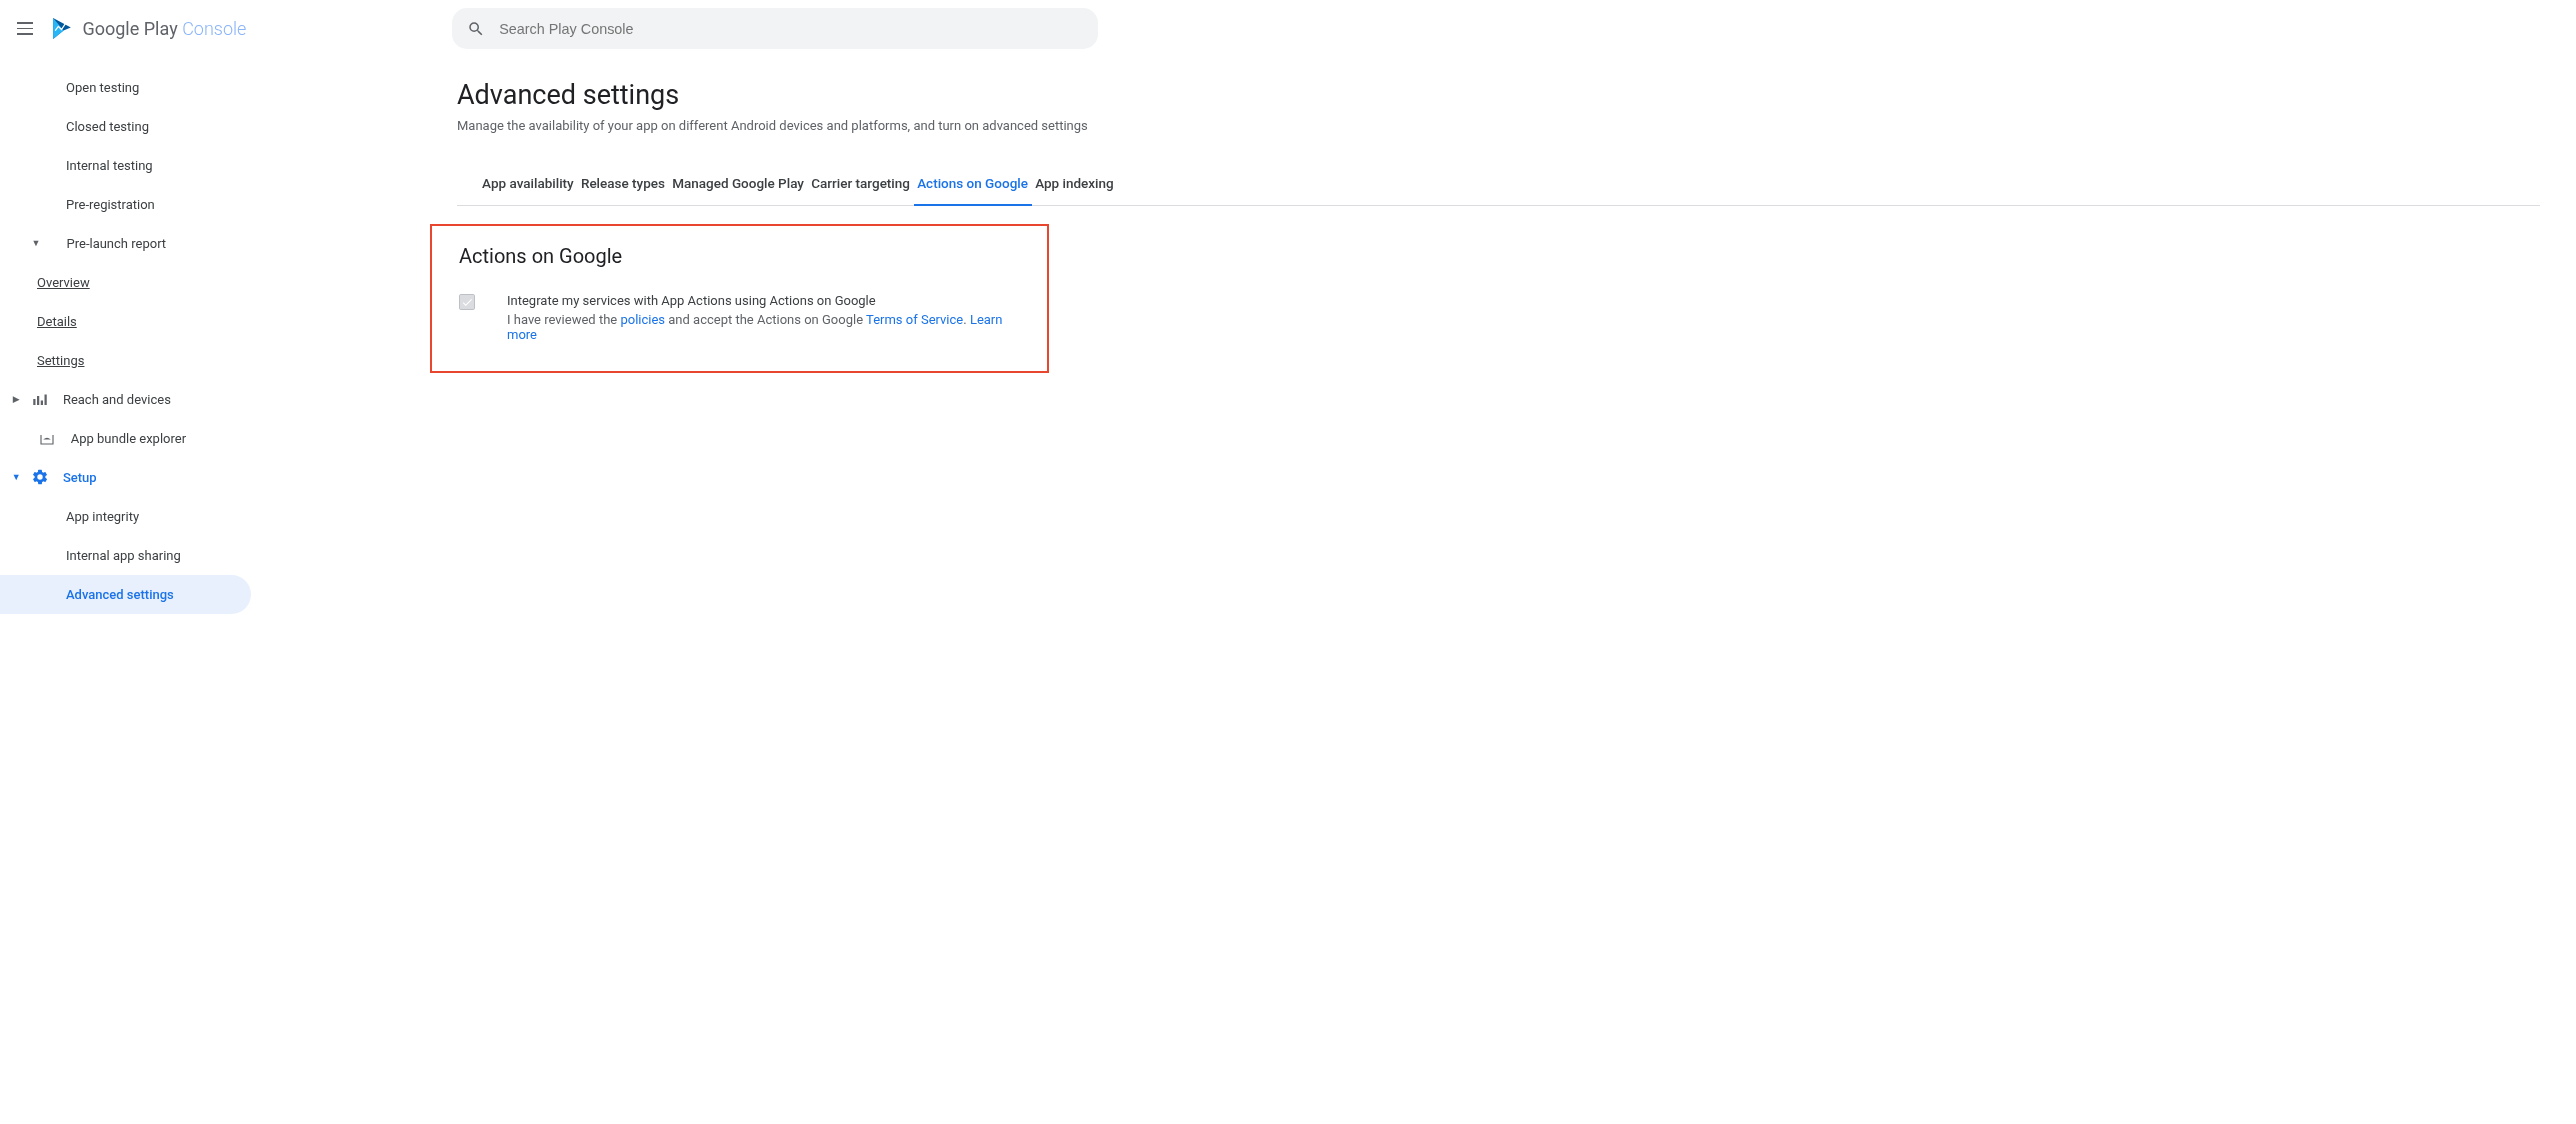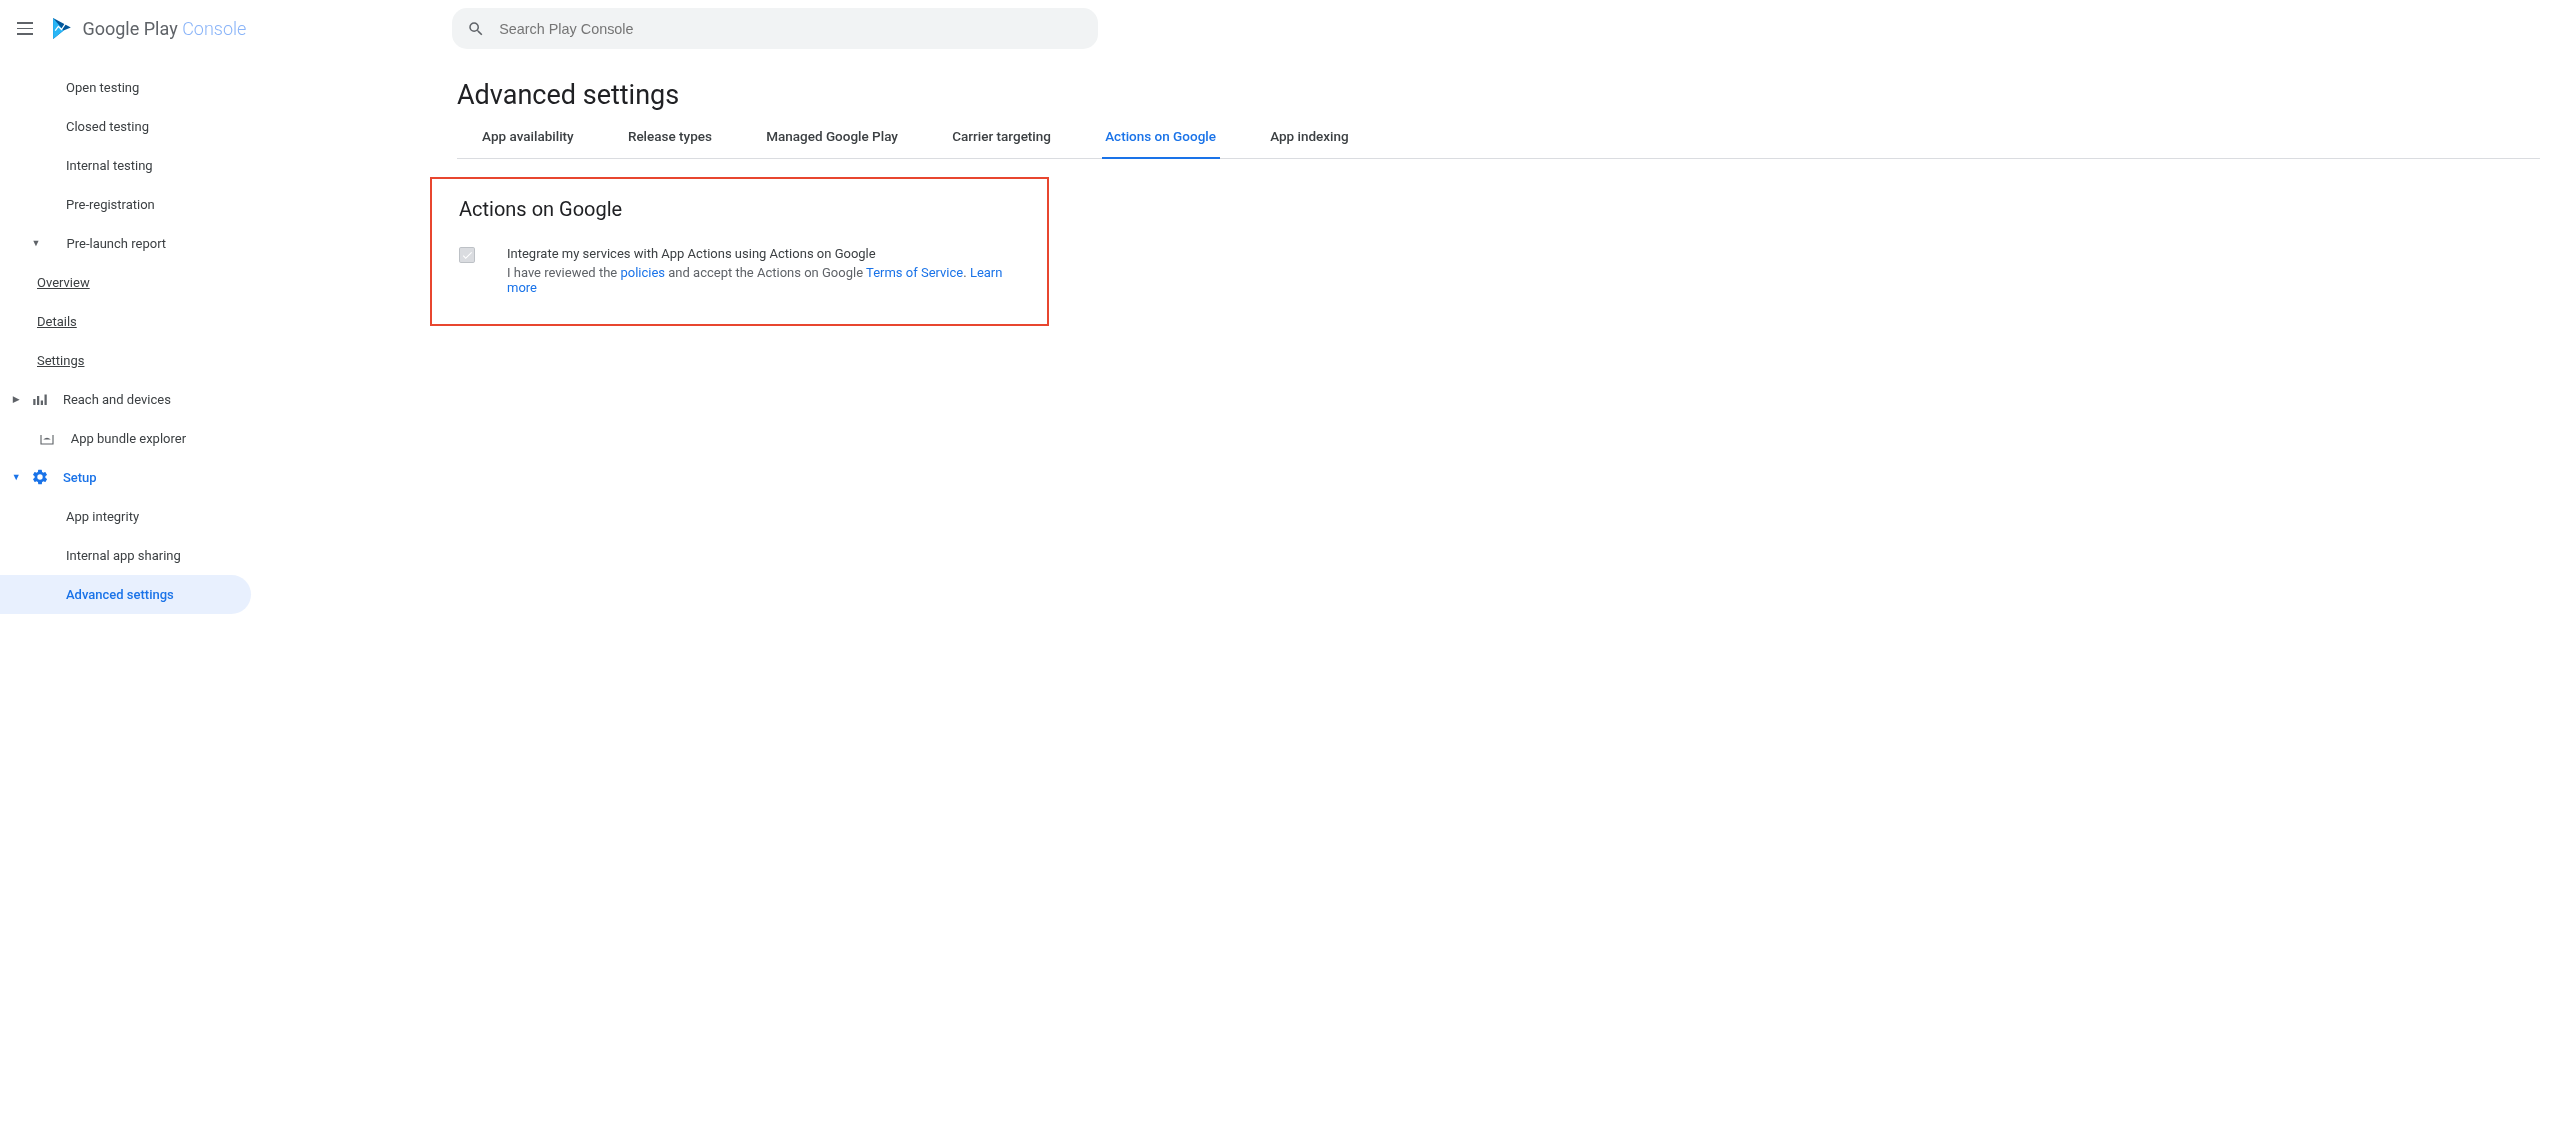--- a/index.html
+++ b/index.html
@@ -136,21 +136,20 @@
     margin-bottom: 7.2px;
   }
   .page-subtitle {
     font-size: 13px;
     color: #5f6368;
     margin-bottom: 32px;
   }
   .tabs {
     display: flex;
     border-bottom: 0.9px solid #dadce0;
-    gap: 47px;
     padding-left: 21.5px;
   }
   .tab {
     padding: 10.8px 3.6px 12.6px 3.6px;
     font-size: 13.5px;
     color: #3c4043;
     cursor: pointer;
     border-bottom: 2.7px solid transparent;
     margin-bottom: -0.9px;
     font-weight: 500;
@@ -294,20 +293,21 @@
     <div class="nav-item sub">
         <span>Internal app sharing</span>
       </div>
     <div class="nav-item sub active">
         <span>Advanced settings</span>
       </div>
   </div>
 
   <div class="main">
     <h1 class="page-title">Advanced settings</h1>
+    <p class="page-subtitle">Manage the availability of your app on different Android devices and platforms, and turn on advanced settings</p>
 
     <div class="tabs">
       <div class="tab">App availability</div>
       <div class="tab">Release types</div>
       <div class="tab">Managed Google Play</div>
       <div class="tab">Carrier targeting</div>
       <div class="tab active">Actions on Google</div>
       <div class="tab">App indexing</div>
     </div>
 

